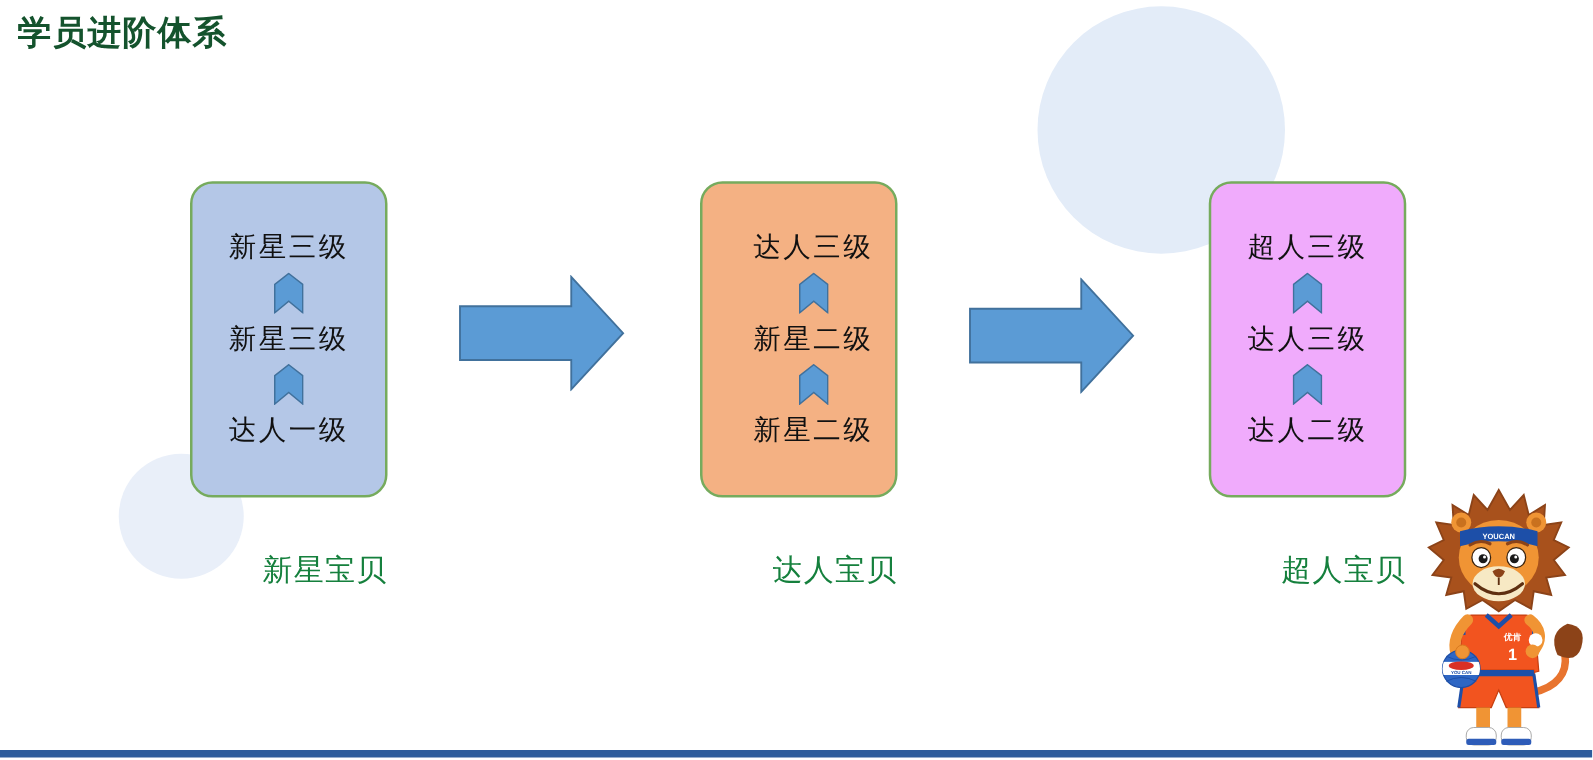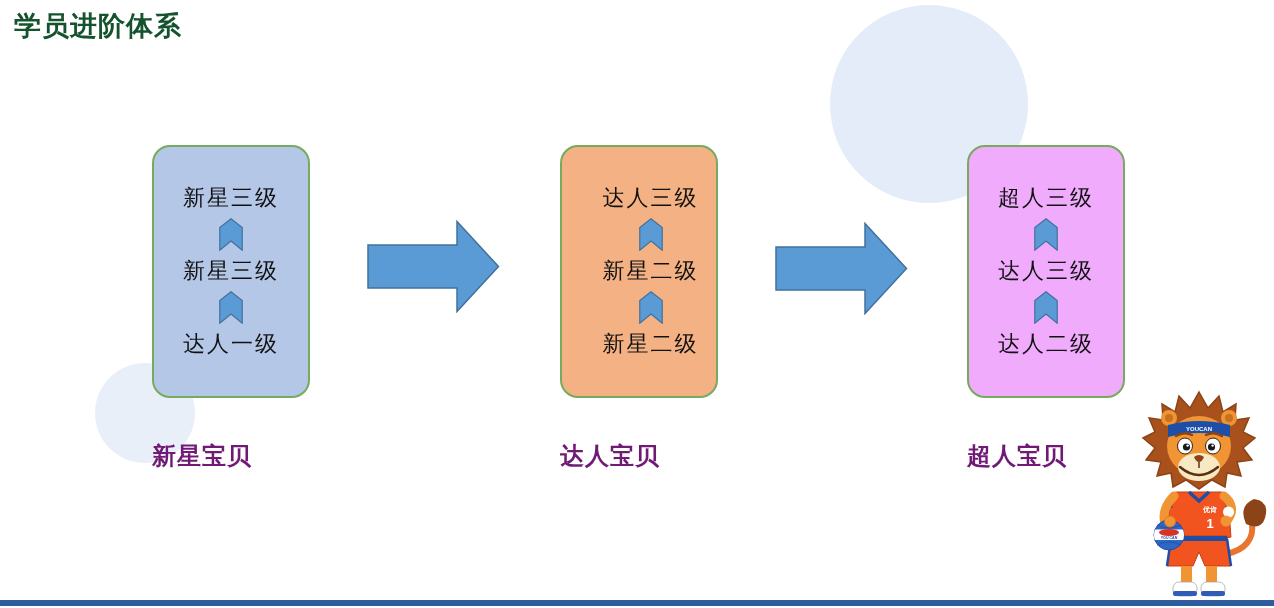--- a/index.html
+++ b/index.html
@@ -18,22 +18,22 @@
                 border:2px solid #76ab5d; border-radius:18px; z-index:2;
                 display:flex; flex-direction:column; align-items:center; padding-top:36px; }
   .card-1 { left:152px; }
   .card-2 { left:560px; }
   .card-3 { left:967px; }
 
   .level { font-size:22px; color:#111; letter-spacing:2px; height:30px; line-height:30px;
            white-space:nowrap; }
   .chevron { margin:5px 0; display:block; }
 
-  .stage-name { position:absolute; top:440px; width:158px; text-align:left;
-                font-size:24px; color:#701a75; letter-spacing:1px; z-index:2;font-weight:bold; }
+  .stage-name { position:absolute; top:440px; width:158px; text-align:right;
+                font-size:24px; color:#15803d; letter-spacing:1px; z-index:2; }
   .name-1 { left:152px; }
   .name-2 { left:560px; }
   .name-3 { left:967px; }
 
   .big-arrow { position:absolute; z-index:2; }
   .arrow-1 { left:367px; top:220px; }
   .arrow-2 { left:775px; top:222px; }
 
   .bottom-bar { position:absolute; left:0; bottom:2px; width:1274px; height:6px;
                 background:#2e5c9c; z-index:4; }

